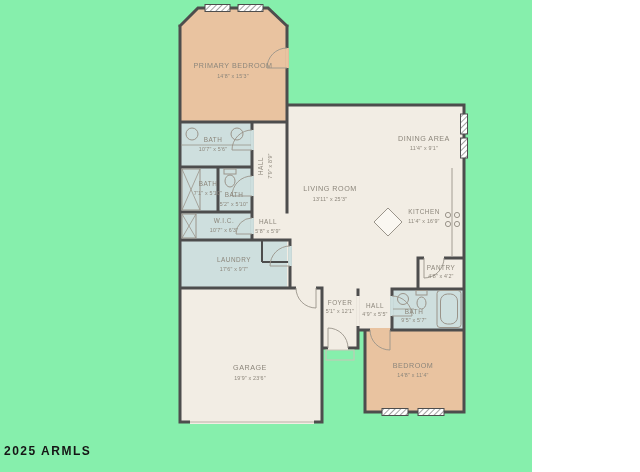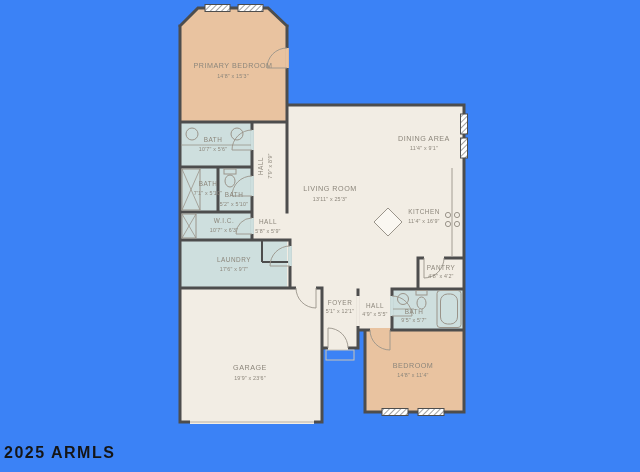--- a/index.html
+++ b/index.html
@@ -1,22 +1,22 @@
 <!DOCTYPE html>
 <html><head>
 <meta charset="utf-8">
 <style>
   html,body{margin:0;padding:0;background:#ffffff;}
-  .stage{position:relative;width:640px;height:472px;background:#3b82f6;overflow:hidden;
+  .stage{position:relative;width:532px;height:472px;background:#86efac;overflow:hidden;
          font-family:"Liberation Sans",sans-serif;}
   svg text{fill:#8c867b;text-anchor:middle;letter-spacing:0.5px;}
   svg .rn{font-size:6.4px;}
   svg .rd{font-size:5.3px;letter-spacing:0.2px;}
   svg .big{font-size:7.2px;}
-  .watermark{position:absolute;left:4px;top:444px;font-size:16px;font-weight:bold;
+  .watermark{position:absolute;left:4px;top:444px;font-size:12px;font-weight:bold;
              color:#151515;letter-spacing:1.5px;font-family:"Liberation Sans",sans-serif;}
 </style>
 </head>
 <body>
 
 <div class="stage">
   <svg width="640" height="472" viewBox="0 0 640 472">
     <defs>
       <pattern id="hatch" width="4" height="4" patternUnits="userSpaceOnUse" patternTransform="rotate(45)">
         <rect width="4" height="4" fill="#ffffff"></rect>

